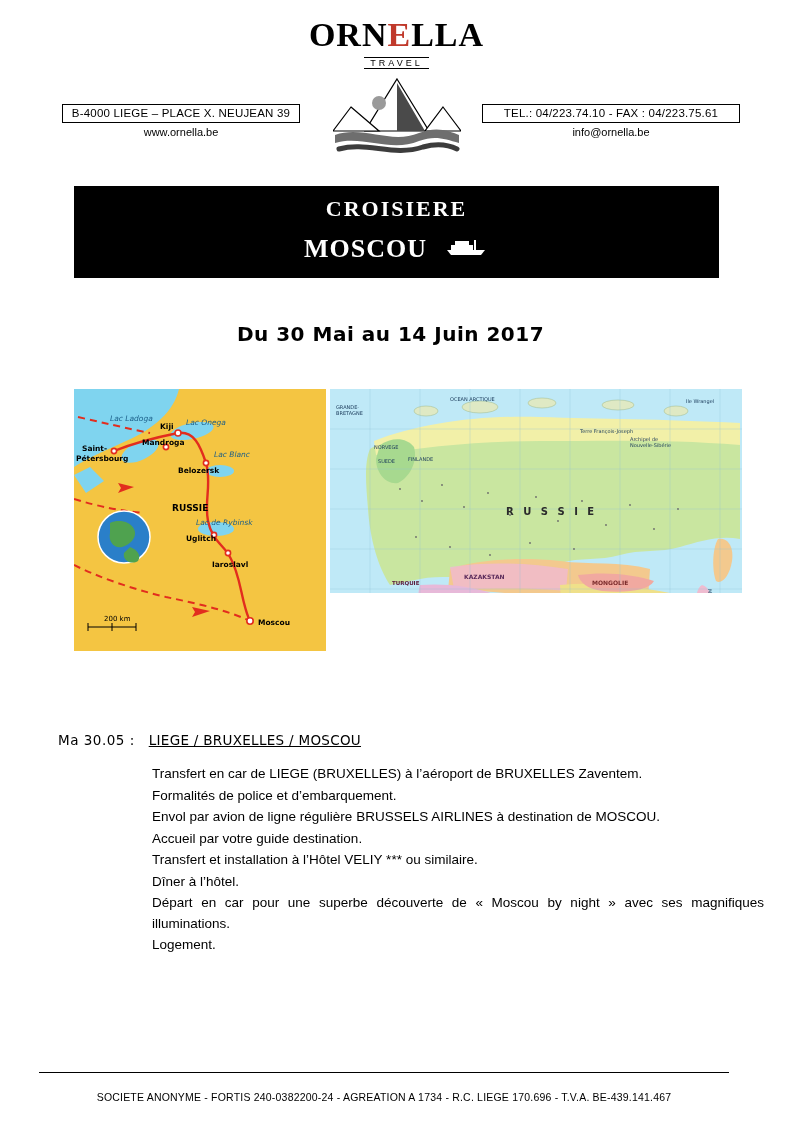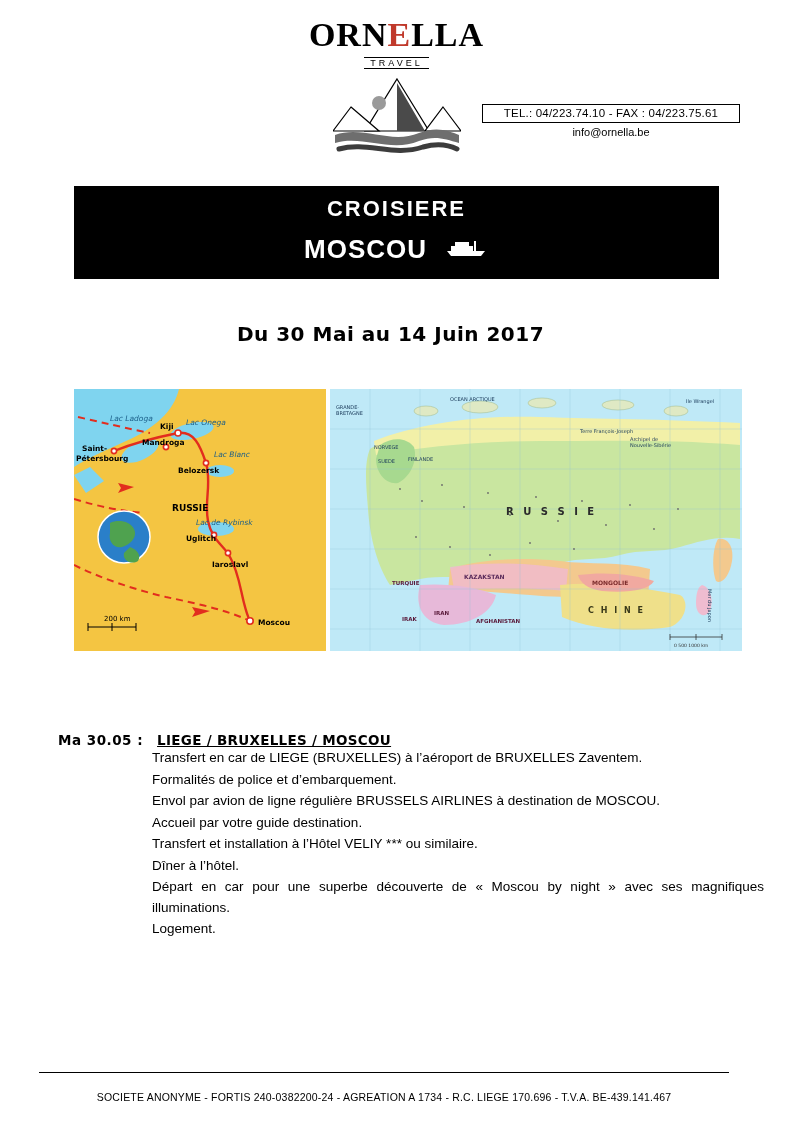--- a/index.html
+++ b/index.html
@@ -91,21 +91,21 @@
 
   
   .banner {
     position: absolute;
     top: 186px;
     left: 74px;
     width: 645px;
     background: #000;
     color: #fff;
     text-align: center;
-    font-family: Liberation Sans, sans-serif;
+    font-family: Liberation Serif, serif;
   }
   .banner-l1 {
     font-size: 22px;
     font-weight: bold;
     letter-spacing: 2px;
     padding: 10px 0 4px 0;
   }
   .banner-l2 {
     font-size: 26px;
     font-weight: bold;
@@ -139,36 +139,37 @@
   .map-left {
     position: absolute;
     left: 0; top: 0;
     width: 252px; height: 262px;
     background: #f2c230;
     overflow: hidden;
   }
   .map-right {
     position: absolute;
     left: 256px; top: 0;
-    width: 412px; height: 262px;
+    width: 412px; height: 204px;
     background: #b9e4f2;
     overflow: hidden;
   }
 
   
   .itin {
     position: absolute;
     top: 732px;
     left: 58px;
     width: 690px;
   }
   .day-head {
     font-family: "DejaVu Sans", sans-serif;
     font-size: 13.5px;
-    font-weight: bold;
+    font-weight: normal;
+    margin-bottom: 16px;
     white-space: nowrap;
   }
   .day-date { letter-spacing: 0.5px; }
   .day-title {
     text-decoration: underline;
     margin-left: 14px;
     letter-spacing: 0.3px;
   }
   .day-body {
     margin-left: 94px;
@@ -207,20 +208,24 @@
         <polygon points="64,10 92,58 64,58" fill="#4a4a4a"></polygon>
         <polygon points="18,34 46,58 0,58" fill="#ffffff" stroke="#000" stroke-width="1.2"></polygon>
         <polygon points="110,34 128,58 92,58" fill="#ffffff" stroke="#000" stroke-width="1.2"></polygon>
         <circle cx="46" cy="30" r="7" fill="#9a9a9a"></circle>
         <path d="M2,62 C30,52 58,72 86,60 C104,53 116,58 126,62 L126,70 C112,66 102,62 86,68 C58,80 30,62 2,70 Z" fill="#6e6e6e"></path>
         <path d="M6,76 C34,68 60,84 90,74 C104,70 116,72 124,76" fill="none" stroke="#3c3c3c" stroke-width="5" stroke-linecap="round"></path>
       </svg>
     </div>
   </div>
 
+  <div class="addr-box">
+    <div class="addr-line1">B-4000 LIEGE – PLACE X. NEUJEAN 39</div>
+    <div class="addr-line2">www.ornella.be</div>
+  </div>
 
   <div class="tel-box">
     <div class="tel-line1">TEL.: 04/223.74.10   -   FAX : 04/223.75.61</div>
     <div class="tel-line2">info@ornella.be</div>
   </div>
 </div>
 
 <div class="banner">
   <div class="banner-l1">CROISIERE</div>
   <div class="banner-l2">

